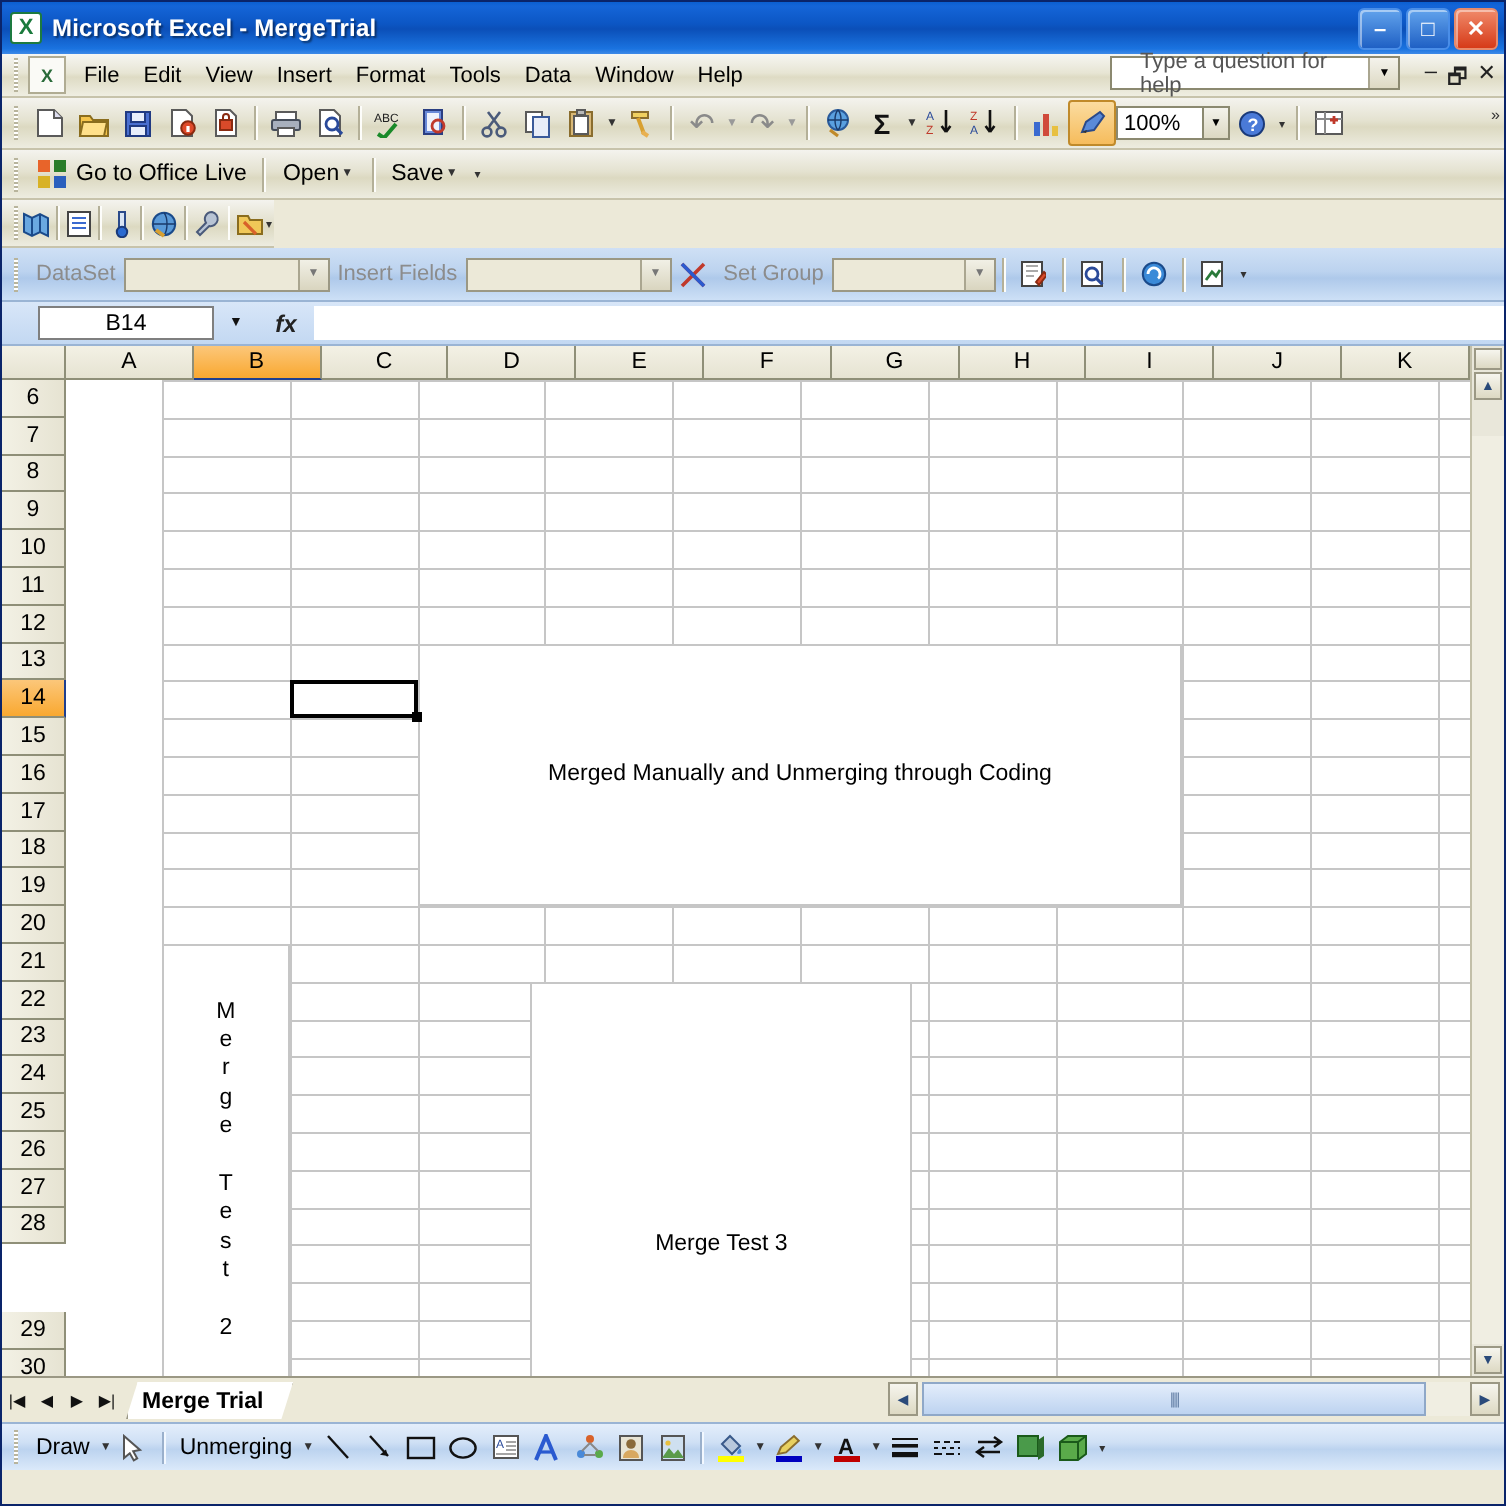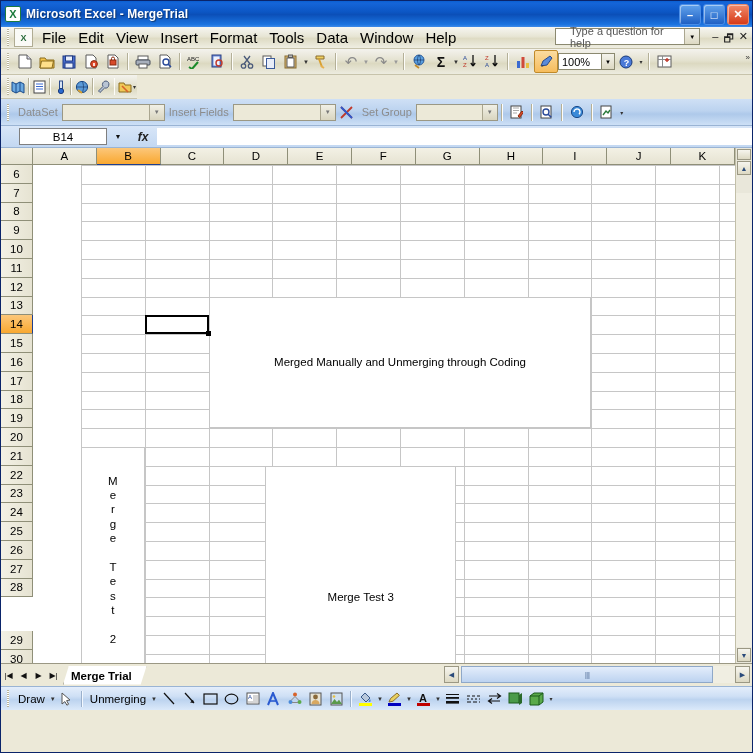--- a/index.html
+++ b/index.html
@@ -35,21 +35,21 @@
   .menubar{
     height:21px;display:flex;align-items:center;
     background:linear-gradient(180deg,#f6f6f2 0%,#e7e5d4 45%,#dedbc4 55%,#efeee2 100%);
     border-bottom:1px solid #c7c3ab;position:relative;padding-left:2px;
   }
   .grip{width:7px;height:17px;margin:0 2px;
     background:repeating-linear-gradient(0deg,#fff 0 1px,#b8b49c 1px 2px);
     background-size:2px 2px;background-position:2px 0;background-repeat:repeat-y;}
   .menu-ico{width:17px;height:17px;border:1px solid #b0ac93;background:#fafaf6;margin-right:3px;
     display:flex;align-items:center;justify-content:center;font-size:9px;color:#2a6b3a;font-weight:bold;}
-  .menu-item{padding:2px 6px;font-size:15px;color:#000;cursor:default;}
+  .menu-item{padding:2px 6px;font-size:11px;color:#000;cursor:default;}
   .help-box{position:absolute;right:52px;top:1px;width:145px;height:17px;background:#fff;border:1px solid #8b8970;
     display:flex;align-items:center;box-sizing:border-box;}
   .help-box span{font-size:11px;color:#555;padding-left:14px;}
   .help-box .arr{margin-left:auto;width:14px;height:15px;background:linear-gradient(180deg,#f4f3ec,#ddd9c3);
     border-left:1px solid #aaa690;display:flex;align-items:center;justify-content:center;font-size:6px;}
   .mini-btns{position:absolute;right:4px;top:3px;display:flex;gap:5px;font-size:11px;color:#222;}
 
   
   .tbar{
     display:flex;align-items:center;height:25px;
@@ -343,20 +343,38 @@
     <div class="tb-btn">
       <svg width="15" height="13" viewBox="0 0 15 13">
           <rect x="1" y="1" width="13" height="11" fill="#fff" stroke="#5a5a5a"></rect>
           <path d="M1 4.5h13M5.5 1v11" stroke="#8a8a8a"></path>
           <path d="M8 5h4M10 3v4" stroke="#c0392b" stroke-width="1.4"></path>
         </svg>
     </div>
     <div class="tb-ovf">»</div>
   </div>
 
+  <div class="tbar2">
+    <div class="grip"></div>
+    <div class="ol-btn">
+      <div class="office-ico"></div>
+      <span>Go to Office Live</span>
+    </div>
+    <div class="tb-sep"></div>
+    <div class="ol-btn">
+      <span>Open</span>
+      <span class="tb-arrow">▼</span>
+    </div>
+    <div class="tb-sep"></div>
+    <div class="ol-btn">
+      <span>Save</span>
+      <span class="tb-arrow">▼</span>
+    </div>
+    <div class="tb-arrow">▾</div>
+  </div>
 
   <div class="tbar3">
     <div class="grip"></div>
     <div class="tb-btn">
       <svg width="14" height="14" viewBox="0 0 14 14">
           <path d="M1 2l4 2 4-2 4 2v9l-4-2-4 2-4-2z" fill="#6aa8e0" stroke="#1a4a8a"></path>
           <path d="M5 4v9M9 2v9" stroke="#1a4a8a"></path>
         </svg>
     </div>
     <div class="tb-sep"></div>

